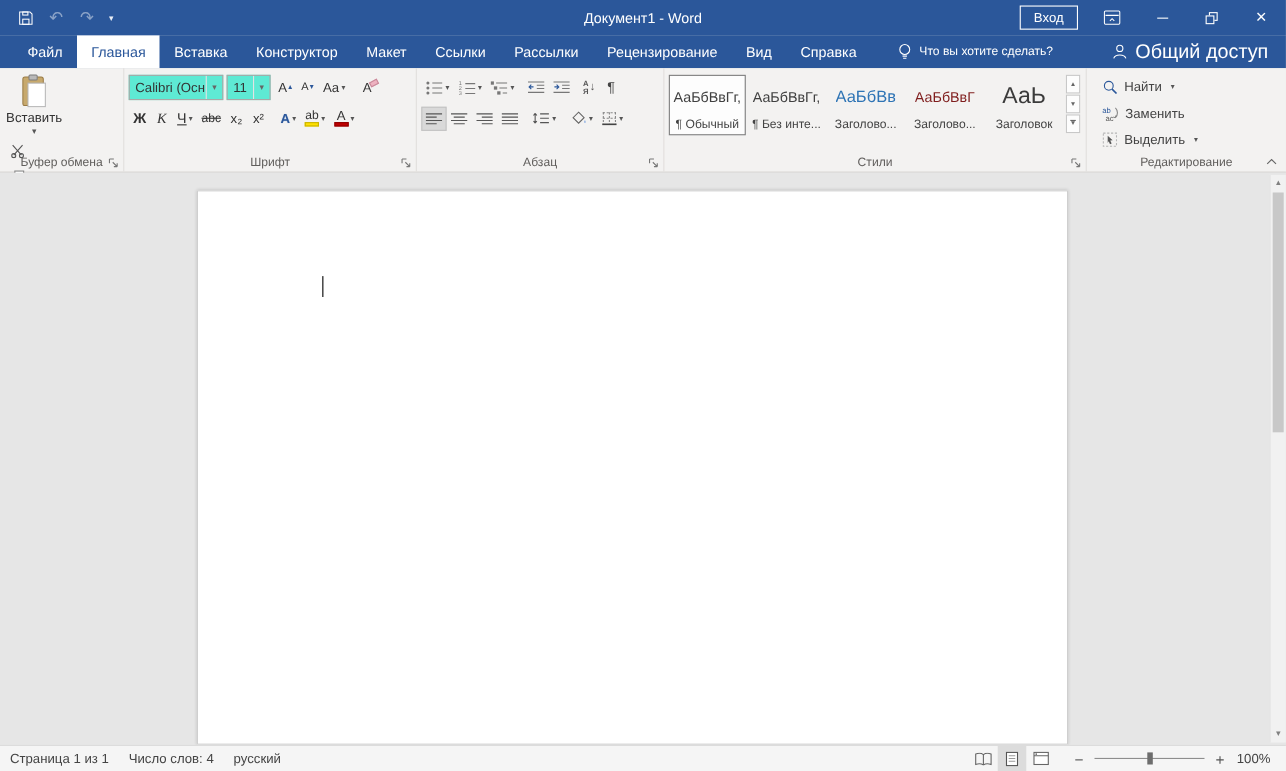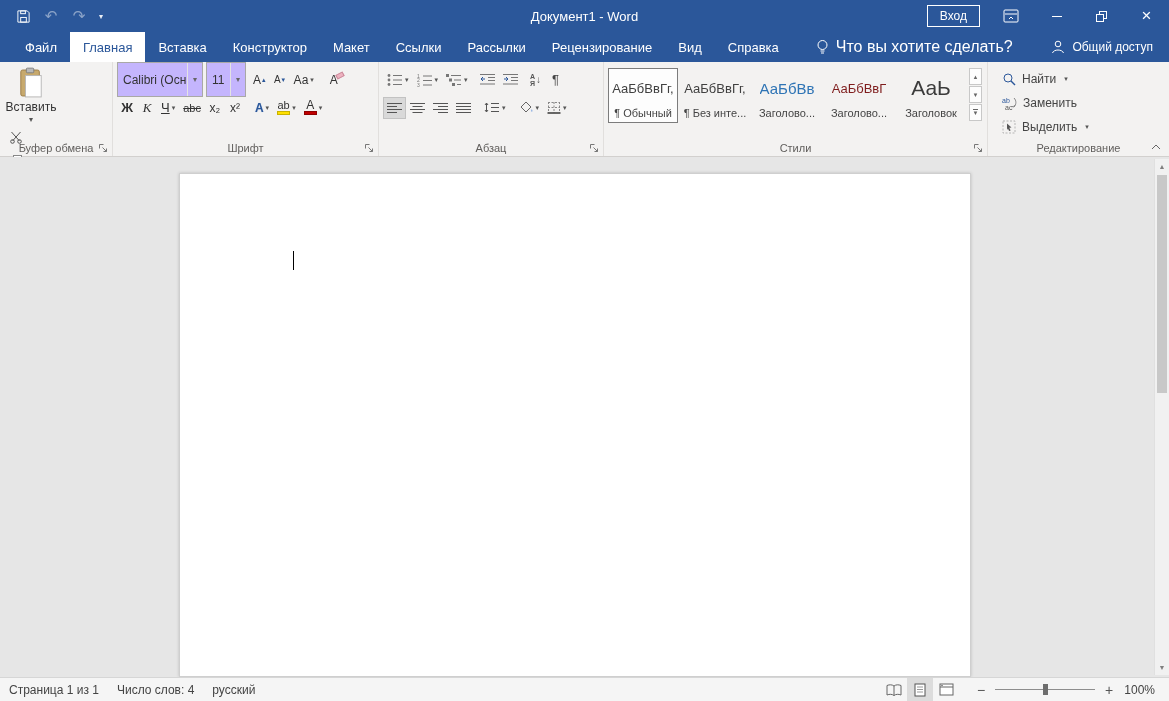--- a/index.html
+++ b/index.html
@@ -21,22 +21,22 @@
   .win-min-bar { width:10px; height:1px; background:#fff; display:block; }
   .win-restore { position:relative; width:11px; height:11px; display:block; }
   .wr-a { position:absolute; right:0; top:0; width:8px; height:8px; border:1px solid #fff; }
   .wr-b { position:absolute; left:0; bottom:0; width:8px; height:8px; border:1px solid #fff; background:#2b579a; }
   .win-close { font-size:17px; font-weight:300; }
 
   
   .tabrow { height:30px; background:#2b579a; display:flex; align-items:stretch; color:#fff; padding-left:12px; flex:0 0 auto; }
   .tab { display:flex; align-items:center; padding:0 13px; font-size:13px; white-space:nowrap; }
   .tab.active { background:#fff; color:#2b579a; }
-  .tellme { display:flex; align-items:center; gap:7px; margin-left:18px; font-size:16px; padding:0 6px;justify-content:center; }
-  .share { margin-left:auto; display:flex; align-items:center; gap:7px; font-size:12px; padding:0 16px; }
+  .tellme { display:flex; align-items:center; gap:7px; margin-left:18px; font-size:11px; padding:0 6px;justify-content:center; }
+  .share { margin-left:auto; display:flex; align-items:center; gap:7px; font-size:18px; padding:0 16px; }
 
   
   .ribbon { position:relative; height:95px; background:#f3f2f1; border-bottom:1px solid #d2d0ce; display:flex; flex:0 0 auto; }
   .grp { position:relative; border-right:1px solid #e1dfdd; padding:5px 4px 17px 4px; }
   .grp-label { position:absolute; bottom:2px; left:0; right:0; text-align:center; font-size:11px; color:#605e5c; white-space:nowrap; }
   .dlg { position:absolute; bottom:3px; right:4px; width:11px; height:11px; display:flex; align-items:center; justify-content:center; }
 
   
   .grp-clipboard { width:113px; display:flex;flex-direction:column; }
   .paste-btn { width:54px; display:flex; flex-direction:column; align-items:center; justify-content:center; gap:1px; font-size:12px; color:#333; }
@@ -47,21 +47,21 @@
   
   .rrow { display:flex; align-items:center; height:25px; }
   .rrow + .rrow { margin-top:3px; }
   .ibtn { display:flex; align-items:center; justify-content:center; height:22px; min-width:20px; padding:0 3px; font-size:12px; color:#333; border:1px solid transparent; }
   .ibtn.sel { background:#d9d9d9; border-color:#c2c2c2; }
   .caret { font-size:7px; color:#555; margin-left:2px; }
   .supmark { font-size:7px; color:#2b579a; vertical-align:top; line-height:8px; margin-left:1px; }
 
   
   .grp-font { width:266px; }
-  .combo { display:flex; align-items:center; height:35px; background:#c4b5fd; border:1px solid #a9a8a6; font-size:12px; color:#333; padding-left:5px; margin-right:3px; }
+  .combo { display:flex; align-items:center; height:23px; background:#5eead4; border:1px solid #a9a8a6; font-size:12px; color:#333; padding-left:5px; margin-right:3px; }
   .combo .ctext { flex:1; white-space:nowrap; overflow:hidden; }
   .combo .ccaret { width:15px; align-self:stretch; display:flex; align-items:center; justify-content:center; font-size:8px; color:#666; border-left:1px solid #e3e3e3; }
   .combo-font { width:86px; }
   .combo-size { width:40px; }
   .b-bold { font-weight:700; font-size:13px; }
   .b-italic { font-style:italic; font-family:"Liberation Serif",serif; font-size:13px; }
   .b-underline { text-decoration:underline; font-size:13px; }
   .b-strike { text-decoration:line-through; font-size:11px; }
   .fx { color:#2b579a; font-weight:700; text-shadow:0 0 1px #9fb9dd; }
   .stackbar { display:flex; flex-direction:column; align-items:center; line-height:10px; }

